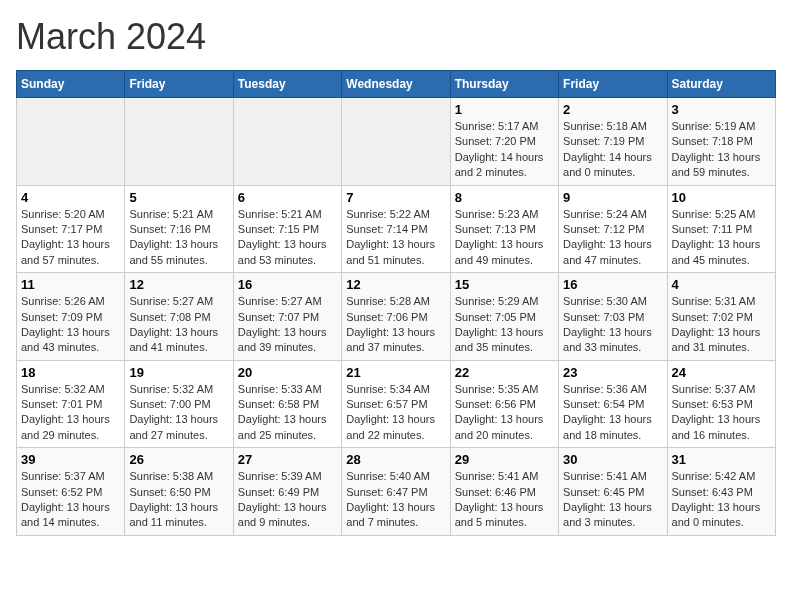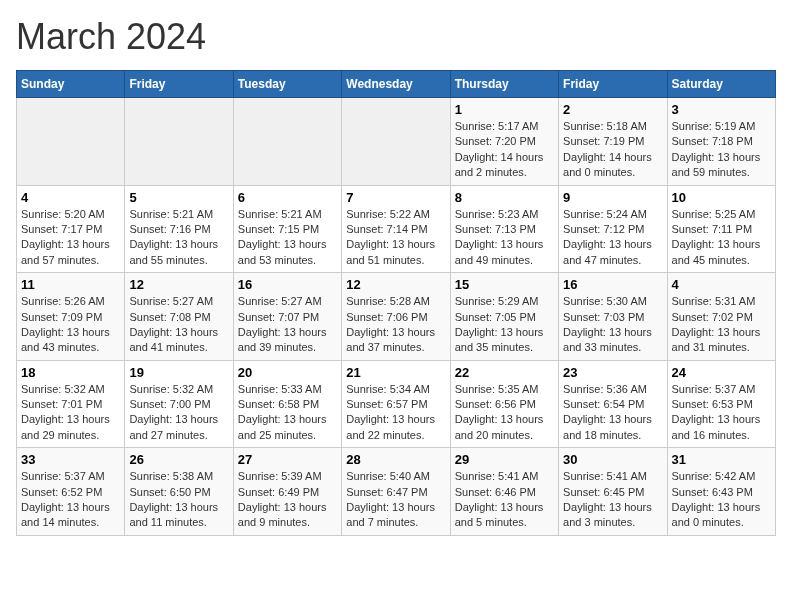--- a/index.html
+++ b/index.html
@@ -214,21 +214,21 @@
           <span class="day-number">23</span>
           <div class="cell-content">Sunrise: 5:36 AM<br>Sunset: 6:54 PM<br>Daylight: 13 hours<br>and 18 minutes.</div>
         </td>
         <td>
           <span class="day-number">24</span>
           <div class="cell-content">Sunrise: 5:37 AM<br>Sunset: 6:53 PM<br>Daylight: 13 hours<br>and 16 minutes.</div>
         </td>
       </tr>
       <tr>
         <td>
-          <span class="day-number">33</span>
+          <span class="day-number">39</span>
           <div class="cell-content">Sunrise: 5:37 AM<br>Sunset: 6:52 PM<br>Daylight: 13 hours<br>and 14 minutes.</div>
         </td>
         <td>
           <span class="day-number">26</span>
           <div class="cell-content">Sunrise: 5:38 AM<br>Sunset: 6:50 PM<br>Daylight: 13 hours<br>and 11 minutes.</div>
         </td>
         <td>
           <span class="day-number">27</span>
           <div class="cell-content">Sunrise: 5:39 AM<br>Sunset: 6:49 PM<br>Daylight: 13 hours<br>and 9 minutes.</div>
         </td>

